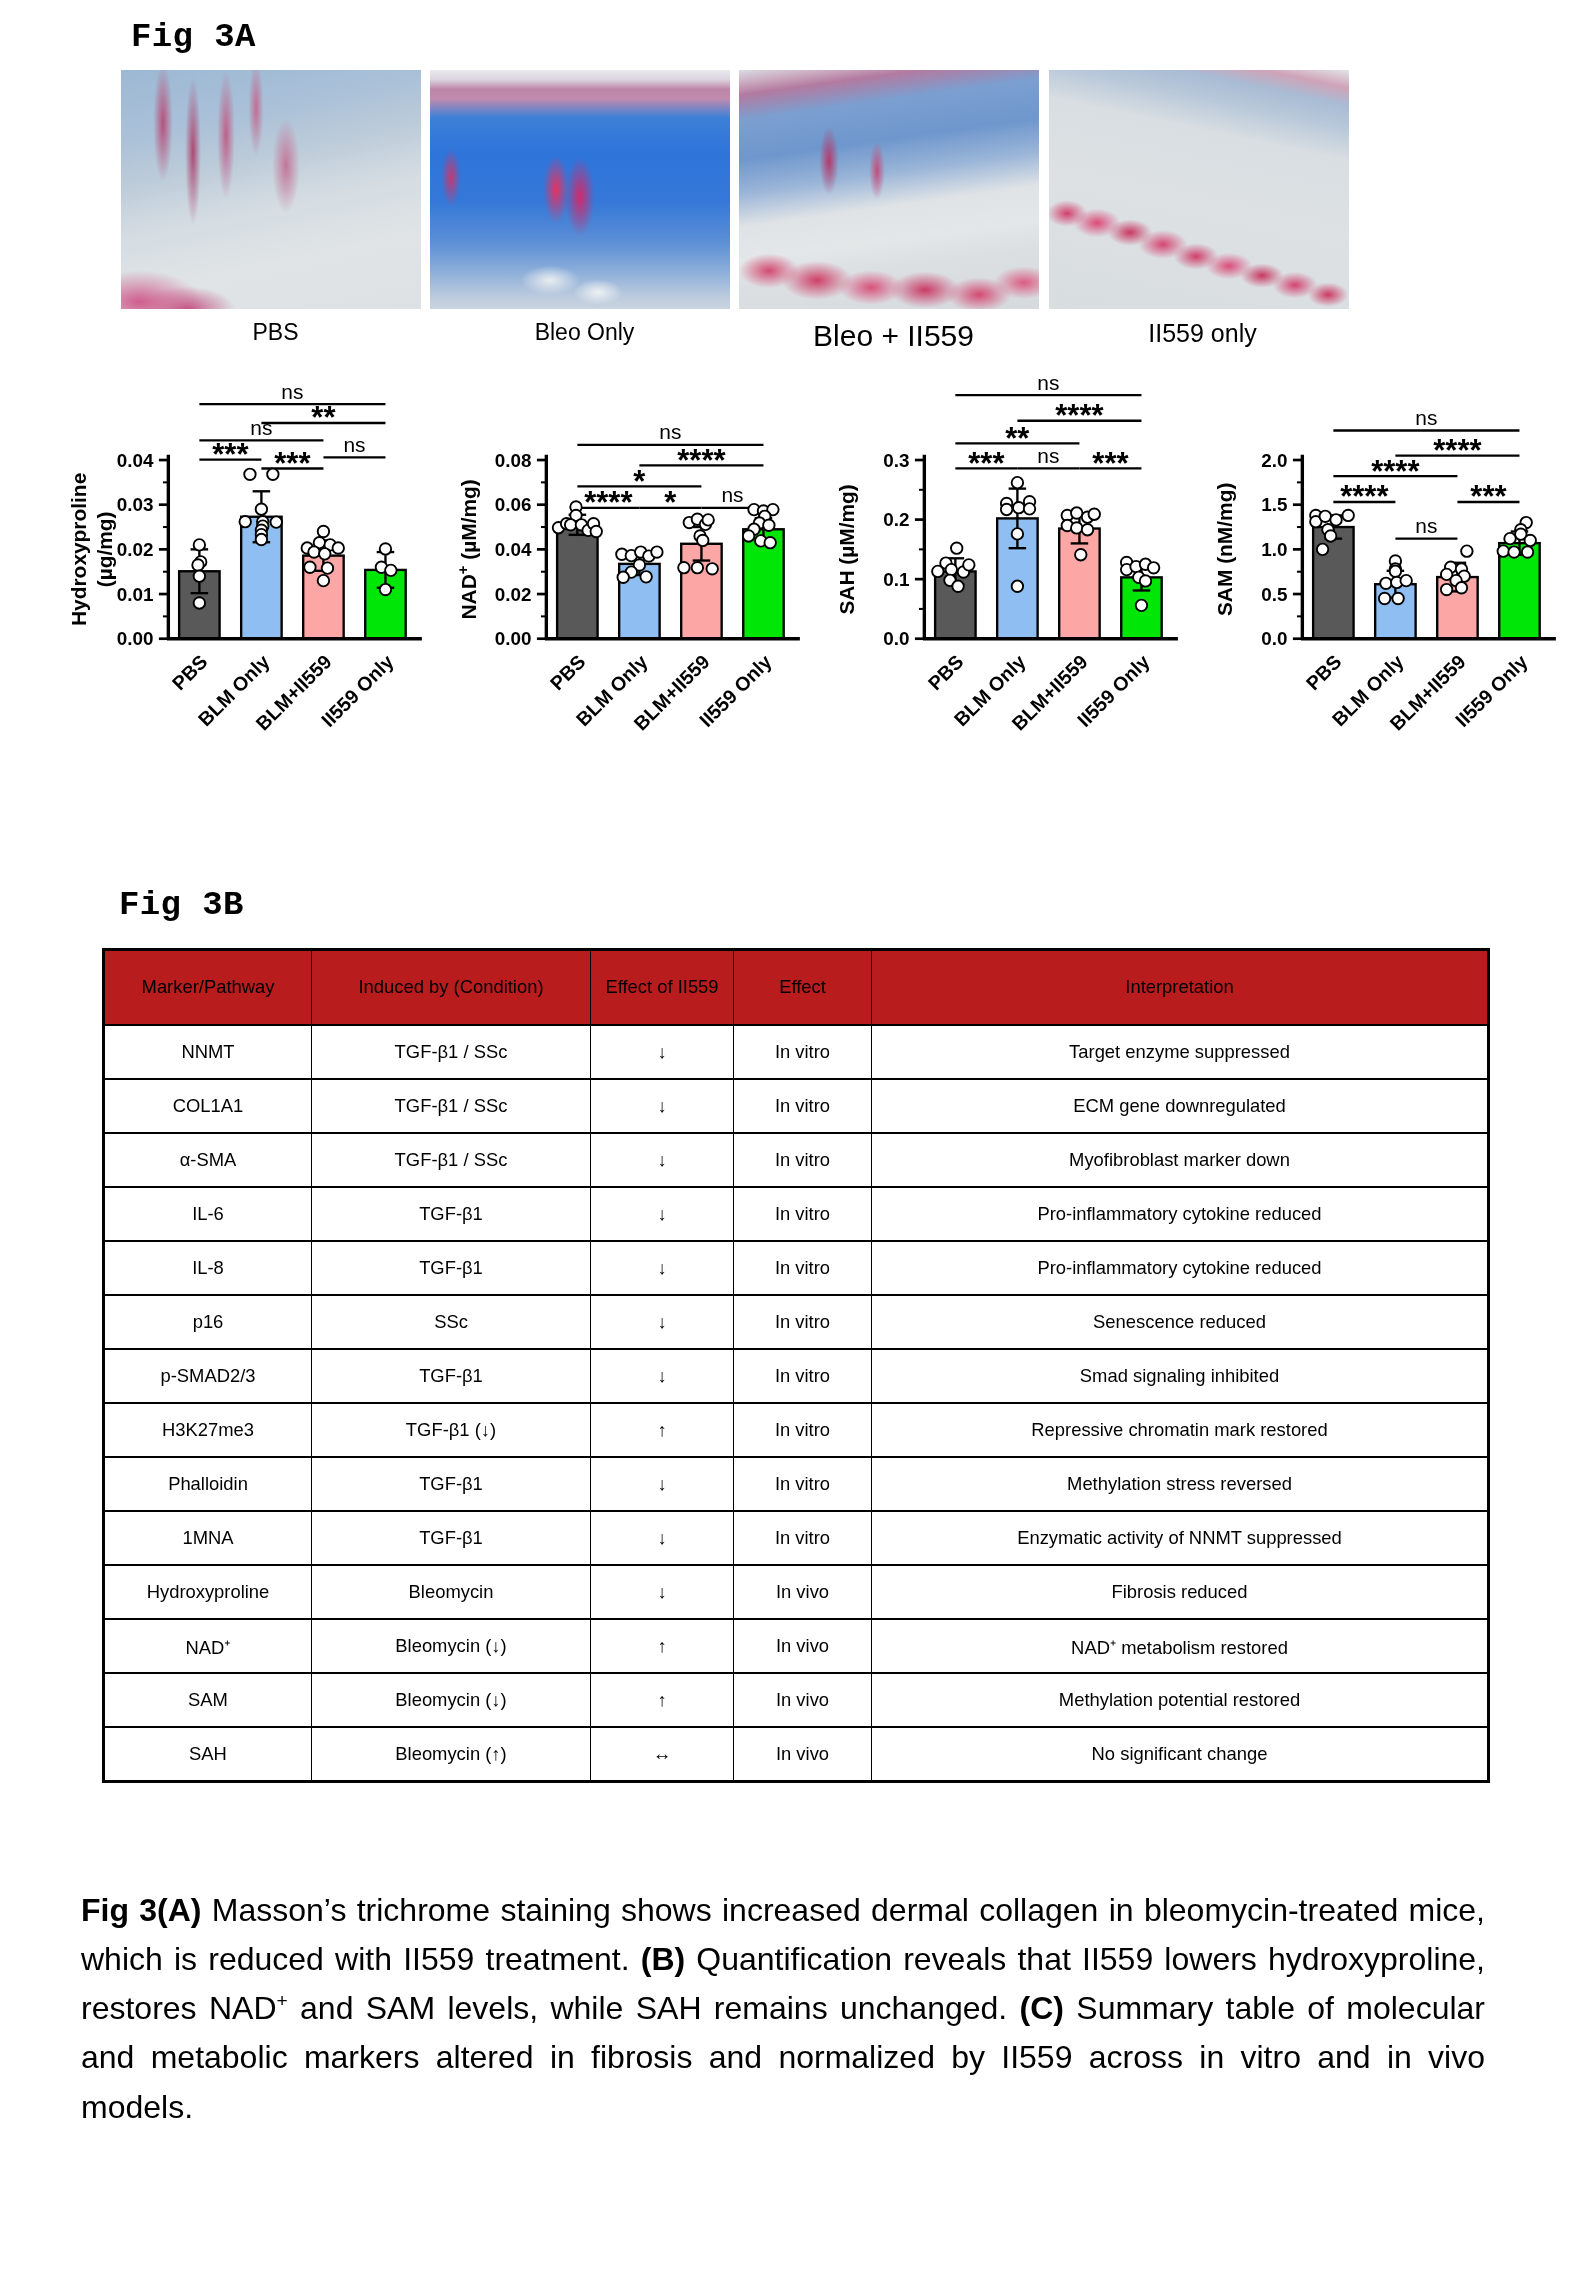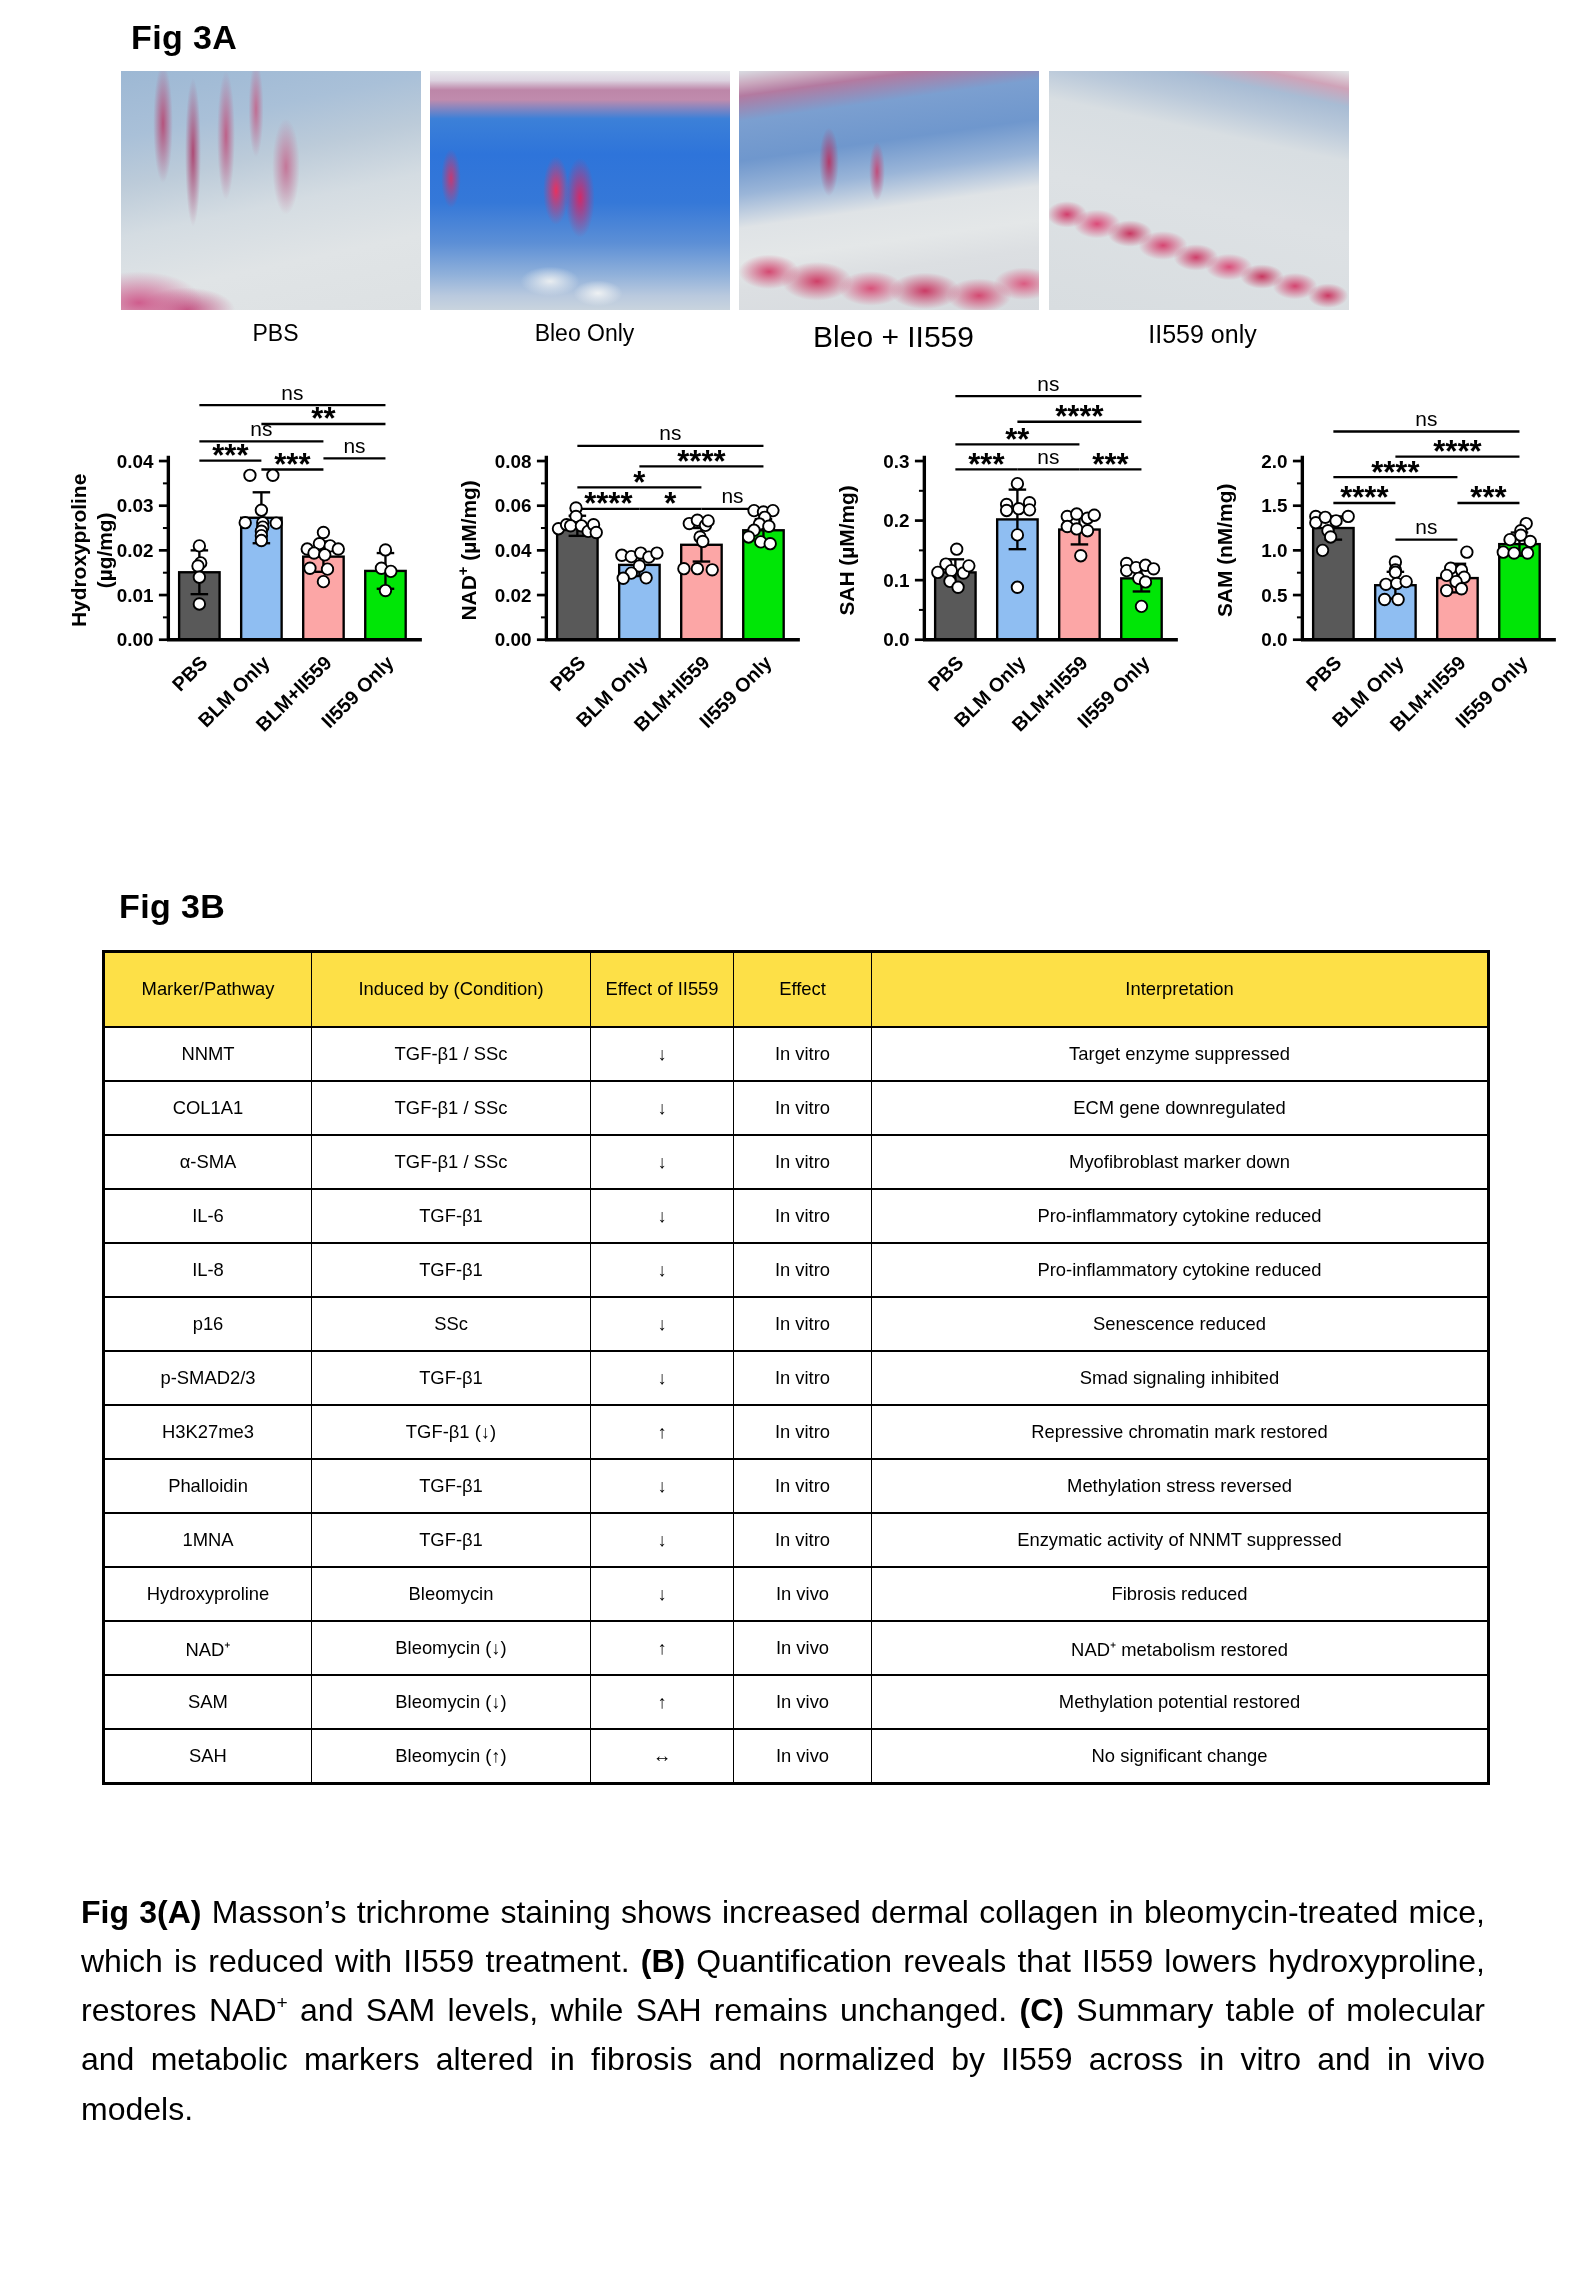--- a/index.html
+++ b/index.html
@@ -3,21 +3,21 @@
 <meta charset="utf-8">
 <style>
   * { margin:0; padding:0; box-sizing:border-box; }
   html,body { background:#ffffff; }
   body {
     width:1589px; height:2295px; overflow:hidden;
     font-family:"Liberation Sans", sans-serif; color:#000;
   }
   .page { position:relative; width:1589px; height:2295px; background:#fff; }
 
-  .fig-title { font-size:34px; font-weight:700; letter-spacing:0.4px; }
+  .fig-title { font-size:34px; font-weight:700; letter-spacing:0.4px;font-family:Liberation Mono, monospace; }
   #fig3a-title { margin:18.4px 0 0 131px; }
   #fig3b-title { margin:45px 0 0 119px; }
 
   
   .hist-row { display:flex; gap:9.2px; margin:14px 0 0 121px; }
   .hist-panel { width:300px; height:239px; position:relative; }
   .p1 { background:
     radial-gradient(ellipse 14px 85px at 14% 22%, #b5537c 0%, rgba(181,83,124,0) 70%),
     radial-gradient(ellipse 11.3px 106px at 24% 34%, #ad4a74 0%, rgba(173,74,116,0) 70%),
     radial-gradient(ellipse 12.7px 92px at 35% 27%, #bd6189 0%, rgba(189,97,137,0) 70%),
@@ -73,21 +73,21 @@
 
   
   .tablewrap { margin:24px 0 0 102px; }
   table.summary { border-collapse:collapse; width:1386px; table-layout:fixed;
                   border:3.5px solid #000; font-size:18.4px; }
   table.summary th, table.summary td {
     border-left:1.4px solid #000; border-right:1.4px solid #000;
     border-top:2.8px solid #000; border-bottom:2.8px solid #000;
     text-align:center; vertical-align:middle; padding:2.8px 7px;
   }
-  table.summary th { background:#fde047; font-weight:400; height:76px; }
+  table.summary th { background:#b91c1c; font-weight:400; height:76px; }
   table.summary td { background:#ffffff; height:54px; }
 
   
   .caption { margin:103px 0 0 81px; width:1404px; font-size:32px;
              line-height:1.54; text-align:justify; }
   .caption b { font-weight:700; }
   .caption sup { font-size:60%; vertical-align:super; }
 </style>
 </head>
 <body>

